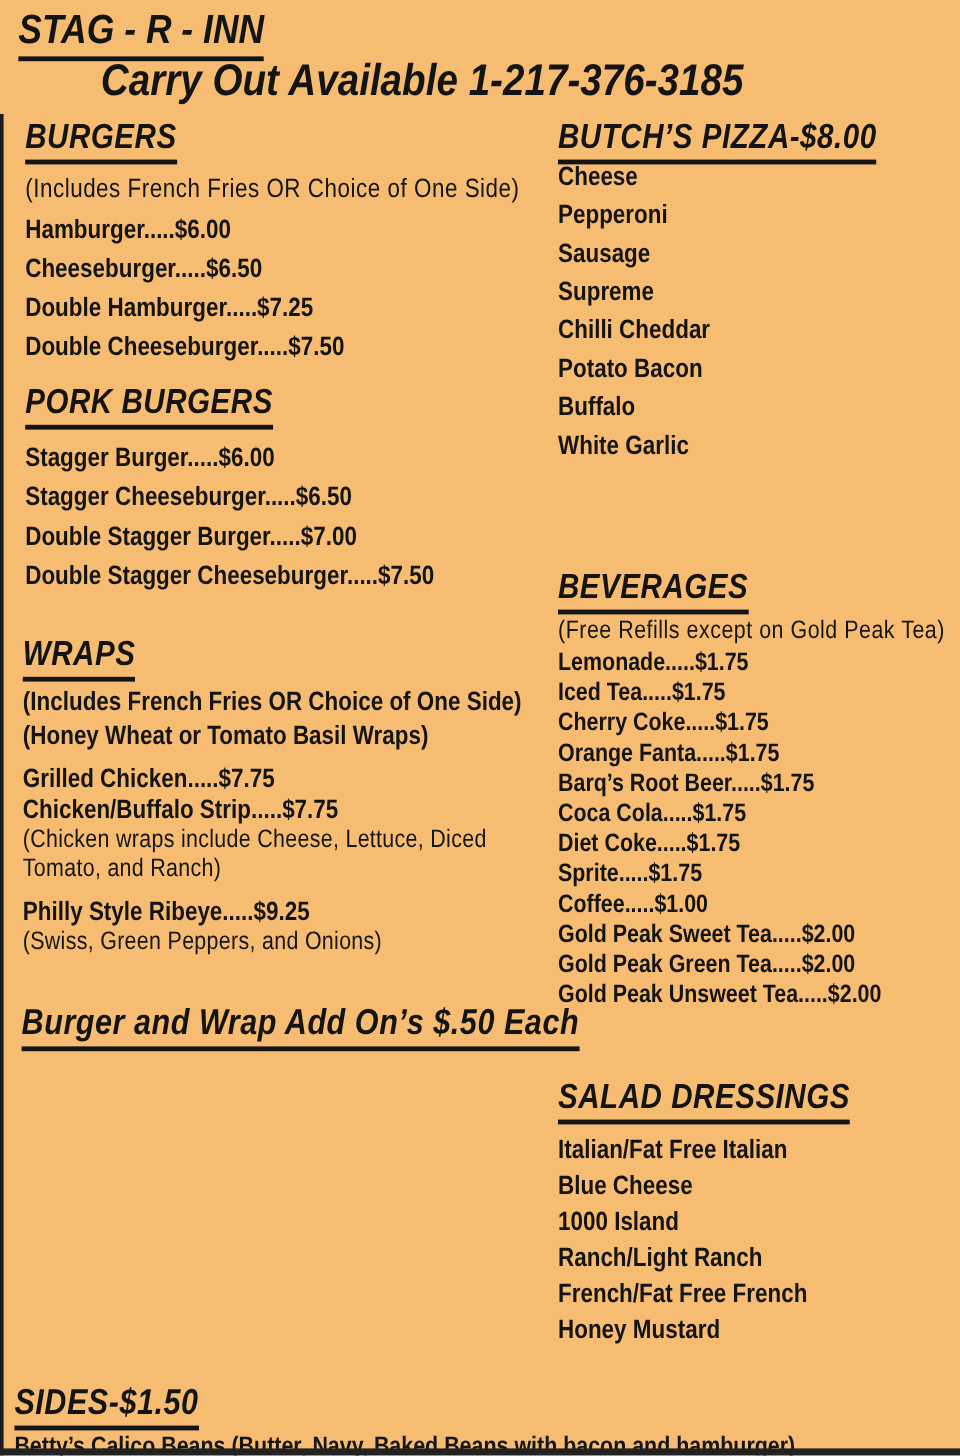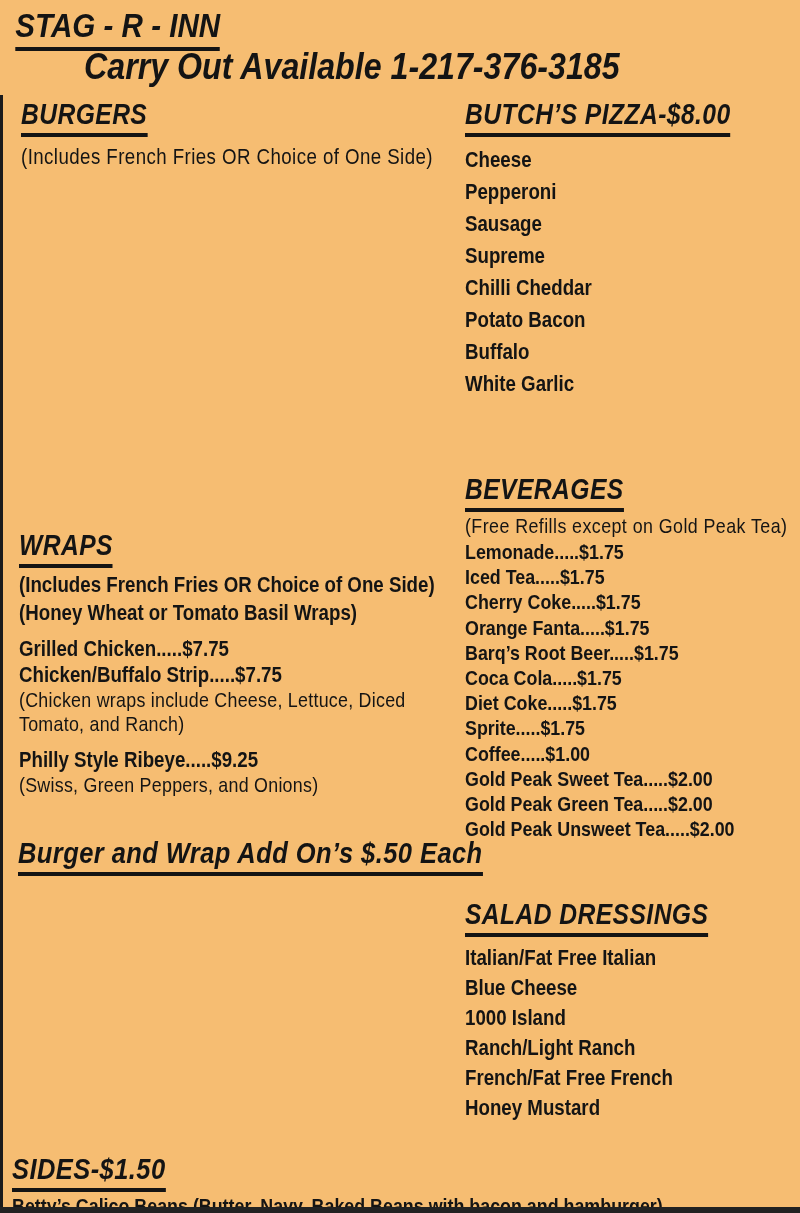--- a/index.html
+++ b/index.html
@@ -60,22 +60,37 @@
   <div class="title-row title-1">
     <span class="cc"><span class="uline">STAG - R - INN</span></span>
   </div>
   <div class="title-row title-2">
     <span class="cc">Carry Out Available 1-217-376-3185</span>
   </div>
 
   <div class="sec" style="left:21px; top:97px; width:450px;">
     <div class="sec-h cx"><span class="uline">BURGERS</span></div>
     <div class="note-light cx" style="margin-top:13px;">(Includes French Fries OR Choice of One Side)</div>
+    <ul class="items li-32 mt5">
+        <li>Hamburger.....$6.00</li>
+        <li>Cheeseburger.....$6.50</li>
+        <li>Double Hamburger.....$7.25</li>
+        <li>Double Cheeseburger.....$7.50</li>
+      </ul>
   </div>
 
+  <div class="sec" style="left:21px; top:318px; width:450px;">
+    <div class="sec-h cx"><span class="uline">PORK BURGERS</span></div>
+    <ul class="items li-33 mt12">
+        <li>Stagger Burger.....$6.00</li>
+        <li>Stagger Cheeseburger.....$6.50</li>
+        <li>Double Stagger Burger.....$7.00</li>
+        <li>Double Stagger Cheeseburger.....$7.50</li>
+      </ul>
+  </div>
 
   <div class="sec" style="left:19px; top:528px; width:450px;">
     <div class="sec-h cx"><span class="uline">WRAPS</span></div>
     <div class="note-bold cx mt9">(Includes French Fries OR Choice of One Side)</div>
     <div class="note-bold cx">(Honey Wheat or Tomato Basil Wraps)</div>
     <ul class="items li-26 mt9">
         <li>Grilled Chicken.....$7.75</li>
         <li>Chicken/Buffalo Strip.....$7.75</li>
       </ul>
     <div class="small-note cx">(Chicken wraps include Cheese, Lettuce, Diced</div>
@@ -95,21 +110,21 @@
         <span>Cottage Cheese</span>
         <span>Apple Sauce</span>
         <span>Slaw</span>
         <span>Side Salad</span>
         <span>French Fries</span>
       </div>
   </div>
 
   <div class="sec" style="left:465px; top:97px; width:330px;">
     <div class="sec-h cx"><span class="uline">BUTCH’S PIZZA-$8.00</span></div>
-    <ul class="items li-32r" style="margin-top:13px;">
+    <ul class="items li-32r" style="margin-top:0;">
         <li>Cheese</li>
         <li>Pepperoni</li>
         <li>Sausage</li>
         <li>Supreme</li>
         <li>Chilli Cheddar</li>
         <li>Potato Bacon</li>
         <li>Buffalo</li>
         <li>White Garlic</li>
       </ul>
   </div>

